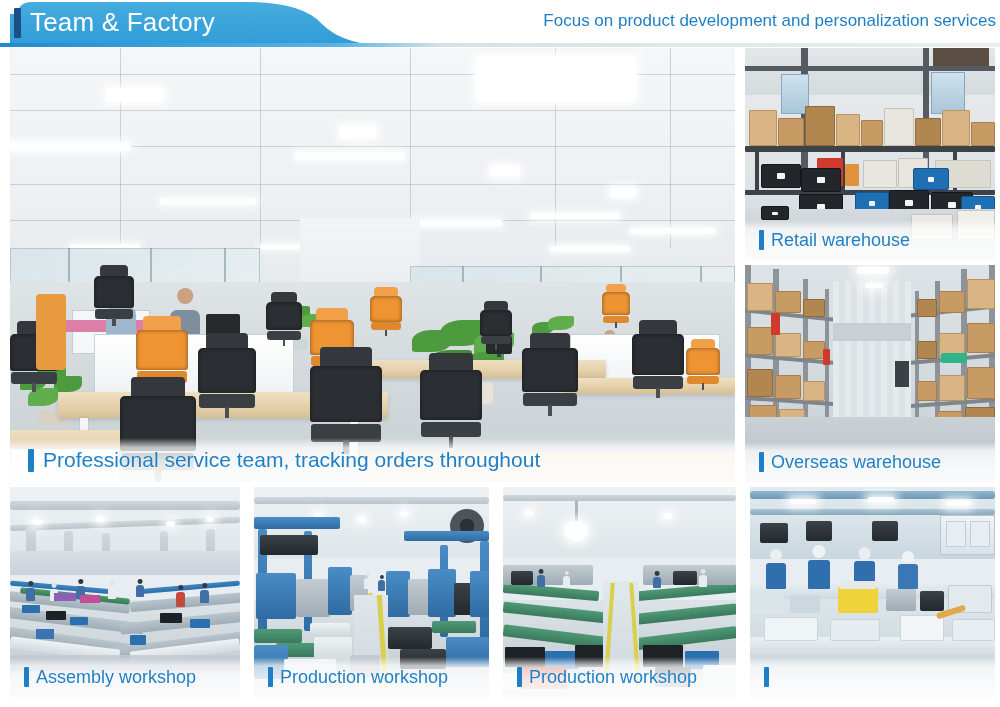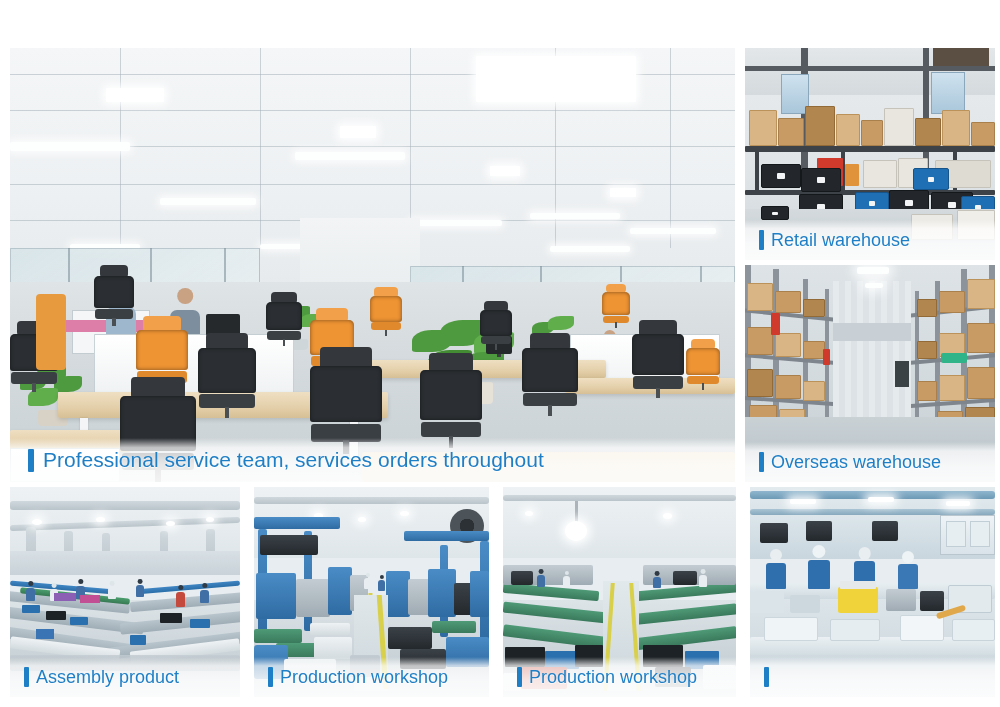--- a/index.html
+++ b/index.html
@@ -184,20 +184,37 @@
   .bench { position:absolute; background: linear-gradient(to bottom,#eef2f4,#d3dbdf); border-radius:2px; }
   .bench.gr { background: linear-gradient(to bottom,#4f9a77,#3a7a5c); }
   .tray { position:absolute; background:#1d2226; border-radius:1px; }
   .tray.b { background:#2a6fae; }
 </style>
 </head>
 <body>
 
 <div class="page">
 
+  <div class="header">
+    <div class="header-banner">
+      <svg width="620" height="45" viewBox="0 0 620 45" xmlns="http://www.w3.org/2000/svg">
+        <defs>
+          <linearGradient id="bg" x1="0" y1="0" x2="0" y2="1">
+            <stop offset="0" stop-color="#46acdf"></stop>
+            <stop offset="1" stop-color="#2f9bd6"></stop>
+          </linearGradient>
+        </defs>
+        <path d="M8,12 Q8,0 22,0 L236,0 Q292,0 312,22 Q334,45 392,45 L0,45 L0,12 Z" fill="url(#bg)"></path>
+      </svg>
+    </div>
+    <div class="header-accent"></div>
+    <div class="header-title">Team &amp; Factory</div>
+    <div class="header-tagline">Focus on product development and personalization services</div>
+    <div class="header-rule"></div>
+  </div>
 
   <div class="tile" style="left:10px; top:48px; width:725px; height:434px;">
     <div class="scene">
       <div class="of-ceiling"></div>
 
       <div class="of-ceil-line" style="left:0;top:26px;width:100%"></div>
       <div class="of-ceil-line" style="left:0;top:62px;width:100%"></div>
       <div class="of-ceil-line" style="left:0;top:98px;width:100%"></div>
       <div class="of-ceil-line" style="left:0;top:136px;width:100%"></div>
       <div class="of-ceil-line" style="left:0;top:172px;width:100%"></div>
@@ -384,21 +401,21 @@
           <span class="seat"></span>
           <span class="stem"></span>
         </div>
       <div class="chair orange" style="left:26px;top:246px;width:30px;height:76px;background:#e89a3e;border-radius:4px;"></div>
 
       <div class="of-desk" style="left:352px;top:404px;width:373px;height:30px;"></div>
       <div class="of-divider" style="left:0;top:400px;width:110px;height:34px;"></div>
     </div>
     <div class="caption">
       <span class="cap-bar"></span>
-      <span class="cap-text">Professional service team, services orders throughout</span>
+      <span class="cap-text">Professional service team, tracking orders throughout</span>
     </div>
   </div>
 
   <div class="tile tile-sm" style="left:745px; top:265px; width:250px; height:217px;">
     <div class="scene">
       <div class="ai-bg"></div>
       <div class="ai-end" style="left:88px;top:16px;width:78px;height:140px;"></div>
       <div style="position:absolute;left:88px;top:58px;width:78px;height:18px;background:#c8d0d5;"></div>
       <div class="ai-light" style="left:112px;top:2px;width:32px;height:7px;"></div>
       <div class="ai-light" style="left:120px;top:18px;width:18px;height:5px;"></div>
@@ -569,21 +586,21 @@
       <div class="tray" style="left:150px;top:126px;width:22px;height:10px;"></div>
       <div class="tray b" style="left:180px;top:132px;width:20px;height:9px;"></div>
       <div class="bench" style="left:0;top:156px;width:110px;height:12px;transform:rotate(7deg);"></div>
       <div class="bench" style="left:120px;top:158px;width:110px;height:12px;transform:rotate(-7deg);"></div>
       <div class="fa-mach grey" style="left:0;top:168px;width:230px;height:16px;opacity:.8"></div>
       <div class="tray b" style="left:120px;top:148px;width:16px;height:10px;"></div>
       <div style="position:absolute;left:26px;top:142px;width:18px;height:10px;background:#3a74b5;"></div>
     </div>
     <div class="caption">
       <span class="cap-bar"></span>
-      <span class="cap-text">Assembly product</span>
+      <span class="cap-text">Assembly workshop</span>
     </div>
   </div>
 
   <div class="tile tile-sm" style="left:254px; top:487px; width:235px; height:210px;">
     <div class="scene">
       <div class="fa-ceiling"></div>
       <div class="fa-duct" style="left:0;top:10px;width:100%;height:7px;"></div>
       <div class="fa-lamp" style="left:60px;top:26px;width:9px;height:5px;"></div>
       <div class="fa-lamp" style="left:104px;top:30px;width:8px;height:5px;"></div>
       <div class="fa-lamp" style="left:146px;top:24px;width:9px;height:5px;"></div>

